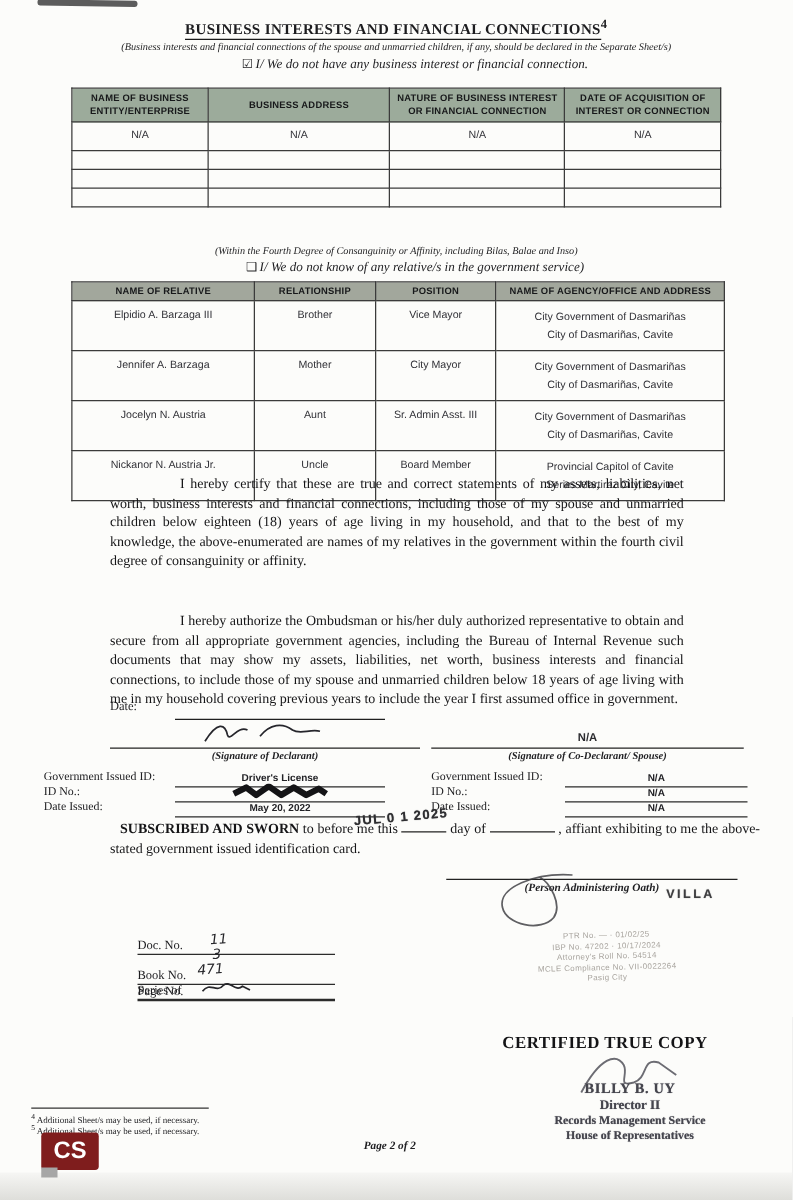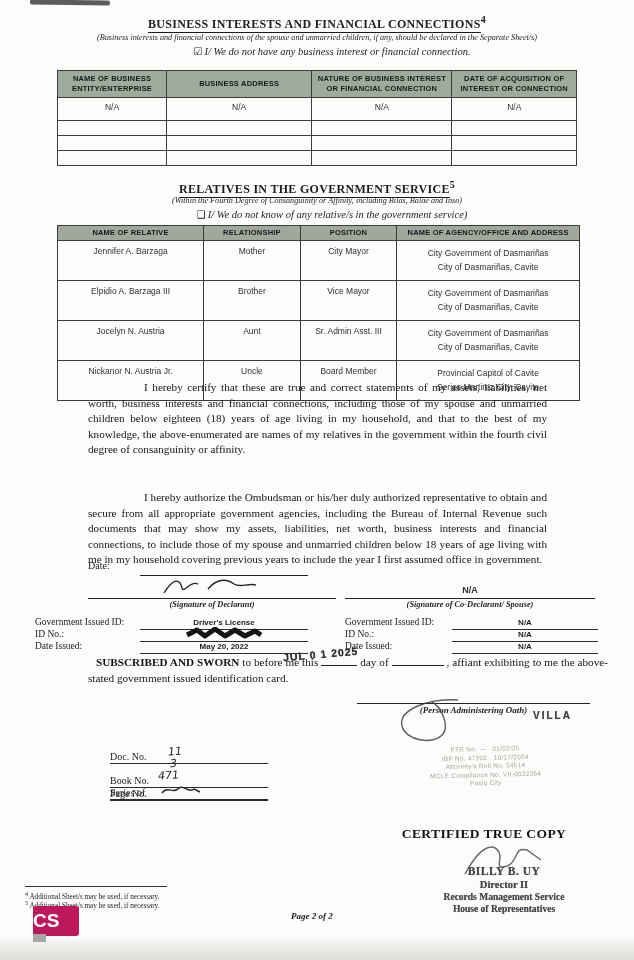--- a/index.html
+++ b/index.html
@@ -98,22 +98,22 @@
   .uy-off1{left:398px;top:892px;width:212px;font-size:9.5px;}
   .uy-off2{left:398px;top:904px;width:212px;font-size:9.5px;}
   .uy-sig{left:455px;top:836px;}
 
   .fn-rule{left:25px;top:886px;width:142px;border-top:1.1px solid #333;height:0;}
   .footnote{left:25px;font-size:7.2px;color:#242427;}
   .fn1{top:891px;} .fn2{top:900px;}
 
   .page-num{left:291px;top:911px;font-style:italic;font-weight:bold;font-size:9px;color:#1d1d20;z-index:3;}
 
-  .cs-logo{left:33px;top:906px;width:46px;height:30px;background:#be185d;border-radius:3px;
-      color:#fff;font:bold 19px/30px "Liberation Sans",sans-serif;z-index:2;}
+  .cs-logo{left:33px;top:906px;width:46px;height:30px;background:#7f1d1d;border-radius:3px;
+      color:#fff;font:bold 19px/30px "Liberation Sans",sans-serif;text-align:center;z-index:2;}
   .cs-tab{left:33px;top:934px;width:13px;height:8px;background:#a6a6a6;z-index:2;}
   .cs-text{left:100px;top:905px;font:25px "Liberation Sans","DejaVu Sans",sans-serif;
       color:#b9b9b9;letter-spacing:.5px;z-index:1;}
 
   .bottom-band{left:0;top:938px;width:634px;height:22px;
       background:linear-gradient(#f6f6f4,#dededa);z-index:0;}
 </style>
 </head>
 <body>
 
@@ -163,55 +163,52 @@
         </tr>
     <tr class="empty">
           <td></td>
           <td></td>
           <td></td>
           <td></td>
         </tr>
   </tbody>
     </table>
 
-  <div class="abs sec-title rel-title ctr">
-    <span class="ul">RELATIVES IN THE GOVERNMENT SERVICE</span><sup>5</sup>
-  </div>
   <div class="abs sec-note rel-note ctr">(Within the Fourth Degree of Consanguinity or Affinity, including Bilas, Balae and Inso)</div>
   <div class="abs cb-line rel-cb ctr">
     <span class="cb-glyph">❑</span><span>I/ We do not know of any relative/s in the government service)</span>
   </div>
 
   <table class="doc-tbl rel-table">
     <colgroup>
         <col style="width:28%">
         <col style="width:18.5%">
         <col style="width:18.5%">
         <col style="width:35%">
       </colgroup>
     <tbody>
         <tr>
       <th>NAME OF RELATIVE</th>
       <th>RELATIONSHIP</th>
       <th>POSITION</th>
       <th>NAME OF AGENCY/OFFICE AND ADDRESS</th>
     </tr>
     <tr>
-      <td>Jennifer A. Barzaga</td>
-      <td>Mother</td>
-      <td>City Mayor</td>
+      <td>Elpidio A. Barzaga III</td>
+      <td>Brother</td>
+      <td>Vice Mayor</td>
       <td class="agency">
         <div>City Government of Dasmariñas</div>
         <div>City of Dasmariñas, Cavite</div>
       </td>
     </tr>
     <tr>
-      <td>Elpidio A. Barzaga III</td>
-      <td>Brother</td>
-      <td>Vice Mayor</td>
+      <td>Jennifer A. Barzaga</td>
+      <td>Mother</td>
+      <td>City Mayor</td>
       <td class="agency">
         <div>City Government of Dasmariñas</div>
         <div>City of Dasmariñas, Cavite</div>
       </td>
     </tr>
     <tr>
       <td>Jocelyn N. Austria</td>
       <td>Aunt</td>
       <td>Sr. Admin Asst. III</td>
       <td class="agency">

